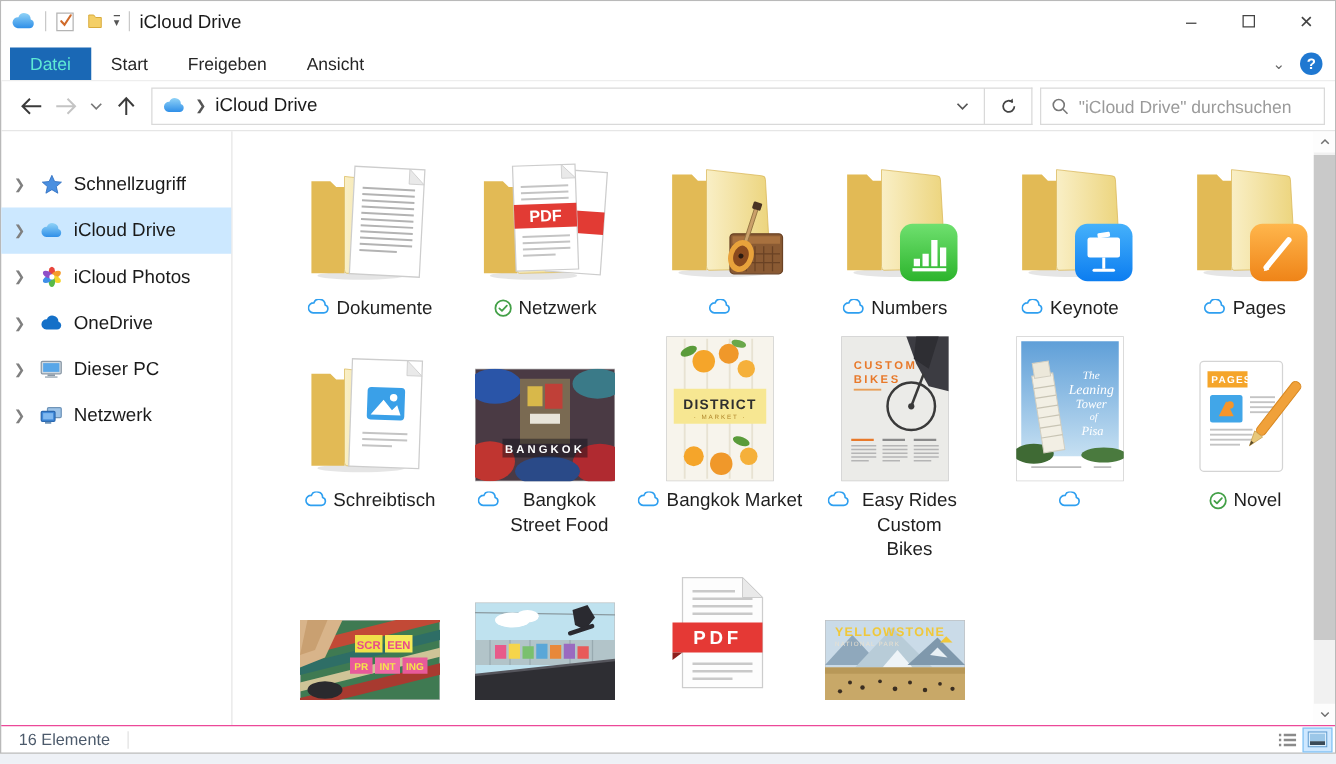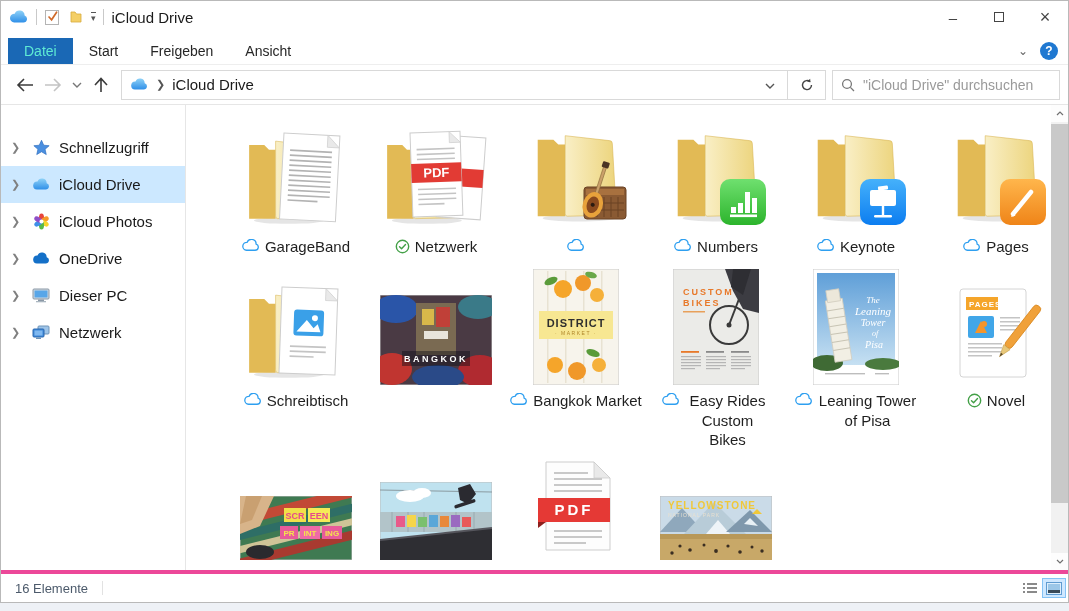--- a/index.html
+++ b/index.html
@@ -57,21 +57,21 @@
   .wrap2 .tlabel span.txt { max-width:86px; }
   .wrap3 .tlabel span.txt { max-width:100px; }
 
   
   .vscroll { position:absolute; right:0; top:0; bottom:0; width:17px; background:#f1f1f1; display:flex; flex-direction:column; }
   .scr-arrow { height:17px; display:flex; align-items:center; justify-content:center; color:#707070; font-size:9px; background:#fdfdfd; }
   .scr-track { flex:1; position:relative; }
   .scr-thumb { position:absolute; left:0; right:0; top:2px; height:88%; background:#c9c9c9; }
 
   
-  .statusbar { height:32px; border-top:4px solid #ec4899; display:flex; align-items:center; padding:0 2px 0 14px; font-size:13px; color:#4c5a6b; flex:0 0 auto; }
+  .statusbar { height:22px; border-top:1px solid #ec4899; display:flex; align-items:center; padding:0 2px 0 14px; font-size:13px; color:#4c5a6b; flex:0 0 auto; }
   .status-sep { width:1px; height:14px; background:#e2e2e2; margin-left:14px; }
   .view-btns { margin-left:auto; display:flex; }
   .view-btn { width:24px; height:20px; display:flex; align-items:center; justify-content:center; border:1px solid transparent; }
   .view-btn.selected { background:#cfe8ff; border-color:#84c3f5; }
 </style>
 </head>
 <body>
 
 <svg width="0" height="0" style="position:absolute">
   <defs>
@@ -303,21 +303,21 @@
                     <rect x="7" y="61" width="42" height="1.6"></rect>
                     <rect x="7" y="66" width="30" height="1.6"></rect>
               </g>
             </g>
           </svg>
             </div>
           <div class="tlabel">
               <svg class="st" width="18" height="13">
                 <use href="#sym-cloud" width="18" height="13"></use>
               </svg>
-              <span class="txt">GarageBand</span>
+              <span class="txt">Dokumente</span>
             </div>
         </div>
 
         <div class="tile">
           <div class="thumb">
               <svg width="112" height="104" viewBox="0 0 112 104">
             <use href="#sym-folder" x="-8" y="2" width="104" height="98"></use>
             <g transform="translate(62,8) rotate(4)">
               <rect width="44" height="82" fill="#fff" stroke="#cdcdcd"></rect>
               <rect x="0" y="32" width="44" height="18" fill="#e23b34"></rect>
@@ -479,20 +479,26 @@
             <rect x="36" y="8" width="40" height="52" fill="#7a6a52"></rect>
             <rect x="42" y="14" width="12" height="16" fill="#d8b84a"></rect>
             <rect x="56" y="12" width="14" height="20" fill="#c04038"></rect>
             <rect x="44" y="36" width="24" height="8" fill="#e8e4da"></rect>
             <ellipse cx="12" cy="74" rx="20" ry="16" fill="#c03530"></ellipse>
             <ellipse cx="100" cy="76" rx="22" ry="16" fill="#b02a30"></ellipse>
             <ellipse cx="58" cy="82" rx="26" ry="12" fill="#2a4a88"></ellipse>
             <rect x="22" y="56" width="68" height="15" fill="rgba(15,15,25,0.45)"></rect>
             <text x="56" y="67" font-family="Liberation Sans,sans-serif" font-size="9" font-weight="bold" letter-spacing="2.5" fill="#fff" text-anchor="middle">BANGKOK</text>
           </svg>
+            </div>
+          <div class="tlabel">
+              <svg class="st" width="18" height="13">
+                <use href="#sym-cloud" width="18" height="13"></use>
+              </svg>
+              <span class="txt">Bangkok Street Food</span>
             </div>
         </div>
 
         <div class="tile r2">
           <div class="thumb">
               <svg width="86" height="116" viewBox="0 0 86 116">
             <rect width="86" height="116" fill="#f7f4ec" stroke="#c9c9c9"></rect>
             <g fill="#e8e2d2">
                   <rect x="14" y="2" width="1.5" height="112"></rect>
                   <rect x="32" y="2" width="1.5" height="112"></rect>
@@ -592,21 +598,20 @@
               <text x="61" y="79" font-size="10">Pisa</text>
             </g>
             <rect x="12" y="104" width="40" height="1.4" fill="#bdbdbd"></rect>
             <rect x="62" y="104" width="14" height="1.4" fill="#bdbdbd"></rect>
           </svg>
             </div>
           <div class="tlabel">
               <svg class="st" width="18" height="13">
                 <use href="#sym-cloud" width="18" height="13"></use>
               </svg>
-              <span class="txt">Leaning Tower of Pisa</span>
             </div>
         </div>
 
         <div class="tile r2">
           <div class="thumb">
               <svg width="96" height="102" viewBox="0 0 96 102">
             <rect x="12" y="6" width="66" height="88" rx="3" fill="#fff" stroke="#d4d4d4"></rect>
             <rect x="18" y="14" width="32" height="13" fill="#f5a52a"></rect>
             <text x="21" y="23.5" font-family="Liberation Sans,sans-serif" font-size="8" font-weight="bold" fill="#fff" letter-spacing="1">PAGES</text>
             <rect x="20" y="33" width="26" height="22" rx="2" fill="#41a6e8"></rect>

